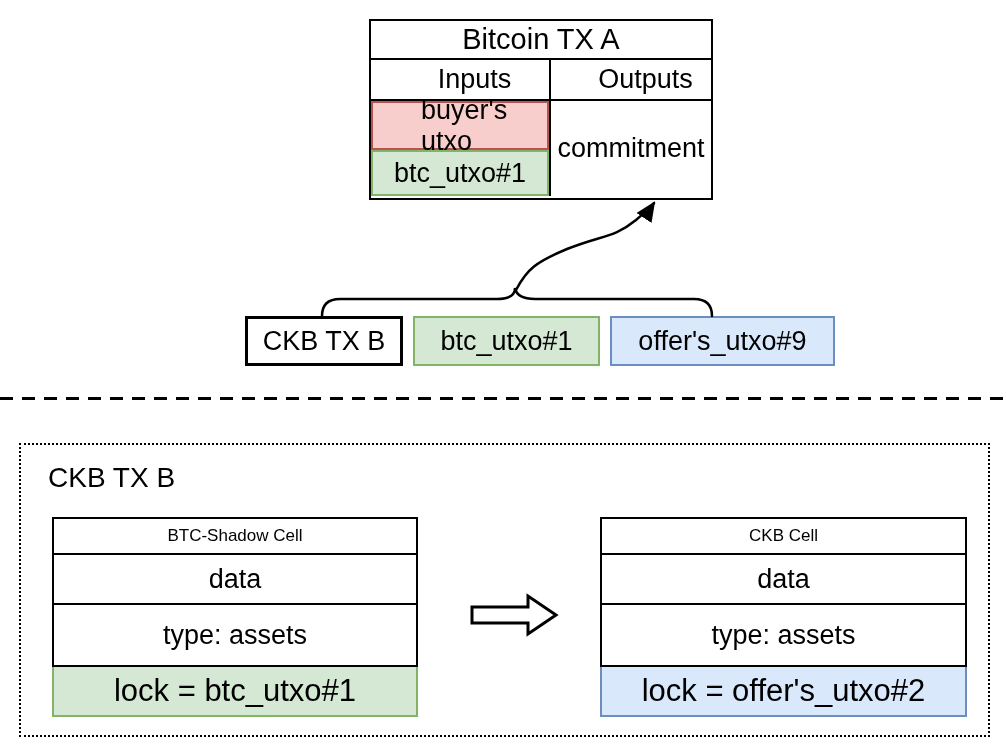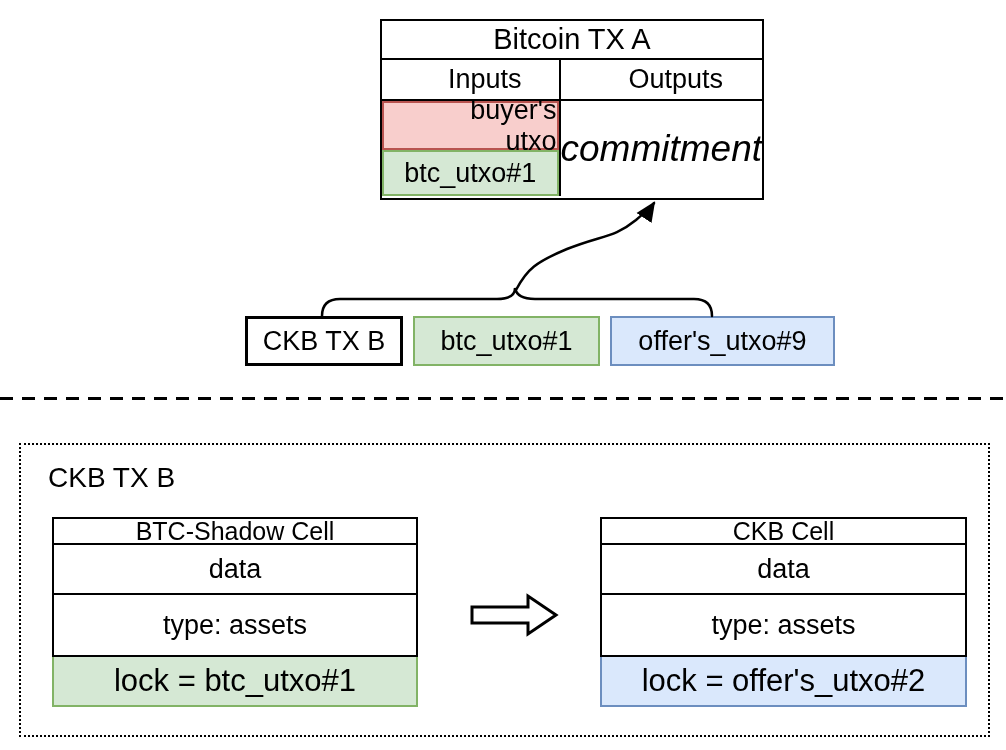--- a/index.html
+++ b/index.html
@@ -4,32 +4,32 @@
 <style>
   html,body{margin:0;padding:0;background:#fff;}
   .stage{
     position:relative;width:1006px;height:750px;background:#ffffff;
     font-family:"Liberation Sans","DejaVu Sans",sans-serif;color:#000;overflow:hidden;
   }
   .stage *{box-sizing:border-box;}
   .cellrow{display:flex;align-items:center;justify-content:center;}
 
   
-  .btc-table{position:absolute;left:380px;top:19px;width:384px;height:181px;
-    border:2px solid #000;background:#fff;text-align:right;}
+  .btc-table{position:absolute;left:369px;top:19px;width:344px;height:181px;
+    border:2px solid #000;background:#fff;}
   .btc-title{height:39px;border-bottom:2px solid #000;font-size:29px;}
   .btc-cols{display:flex;height:136px;}
   .btc-col-inputs{width:180px;border-right:2px solid #000;display:flex;flex-direction:column;}
   .btc-col-outputs{flex:1;display:flex;flex-direction:column;}
   .col-hdr{height:41px;border-bottom:2px solid #000;font-size:27px;padding-left:29px;}
   .cell-red{height:49px;font-size:27px;
     background:var(--red-fill);border:2px solid var(--red-stroke);padding-left:48px;}
   .cell-green{flex:1;font-size:27px;
     background:var(--green-fill);border:2px solid var(--green-stroke);}
-  .commitment{flex:1;font-size:37px;font-style:italic;}
+  .commitment{flex:1;font-size:27px;}
 
   
   .midbox{position:absolute;top:316px;height:50px;font-size:27px;}
   .box-ckbtx{left:245px;width:158px;border:3px solid #000;background:#fff;}
   .box-green{left:413px;width:187px;border:2px solid var(--green-stroke);background:var(--green-fill);}
   .box-blue{left:610px;width:225px;border:2px solid var(--blue-stroke);background:var(--blue-fill);}
 
   
   .divider{position:absolute;left:0;top:397px;width:1006px;height:3px;
     background:repeating-linear-gradient(90deg,#000 0 13px,transparent 13px 22px);}
@@ -37,21 +37,21 @@
   
   .dotted-box{position:absolute;left:19px;top:443px;width:971px;height:294px;
     border:2px dotted #000;background:#fff;}
   .ckb-label{position:absolute;left:48px;top:462px;font-size:28px;}
 
   
   .cell-table{position:absolute;top:517px;}
   .table-shadow{left:52px;width:366px;}
   .table-ckb{left:600px;width:367px;}
   .tbl-main{border:2px solid #000;background:#fff;}
-  .tbl-title{height:26px;border-bottom:2px solid #000;font-size:25px;}
+  .tbl-title{height:36px;border-bottom:2px solid #000;font-size:17px;}
   .tbl-row1{height:50px;border-bottom:2px solid #000;font-size:27px;}
   .tbl-row2{height:60px;font-size:27px;}
   .lock-row{height:50px;font-size:31px;border:2px solid;border-top:none;}
   .lock-green{background:var(--green-fill);border-color:var(--green-stroke);}
   .lock-blue{background:var(--blue-fill);border-color:var(--blue-stroke);}
 
   
   .overlay{position:absolute;left:0;top:0;width:1006px;height:750px;pointer-events:none;}
 </style>
 </head>

